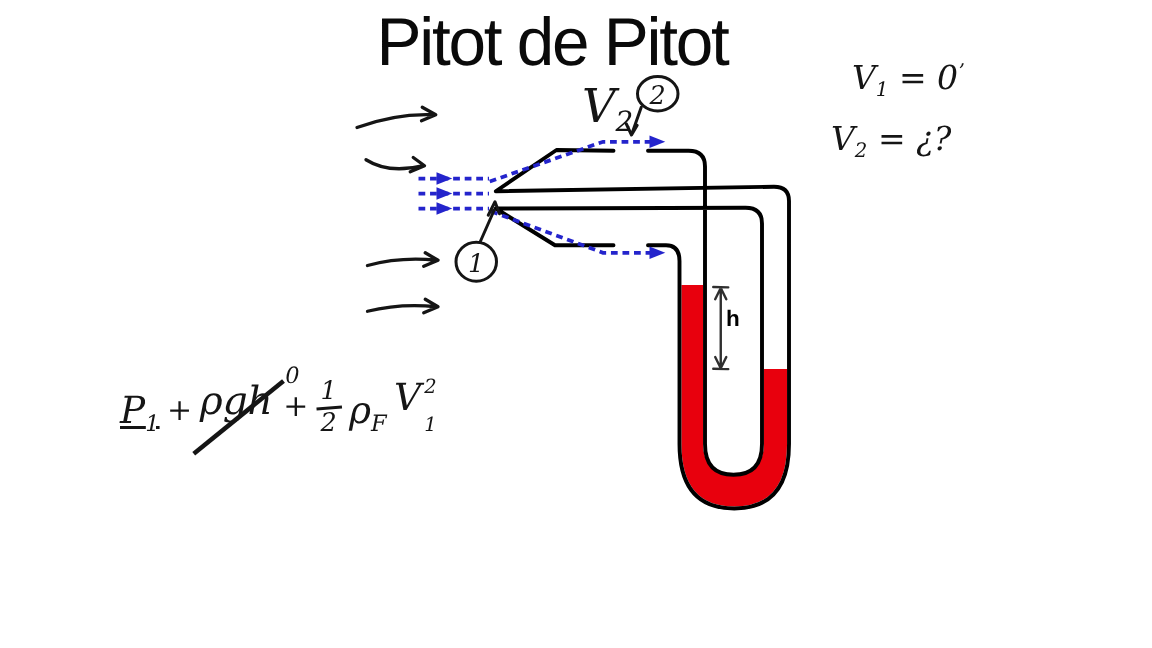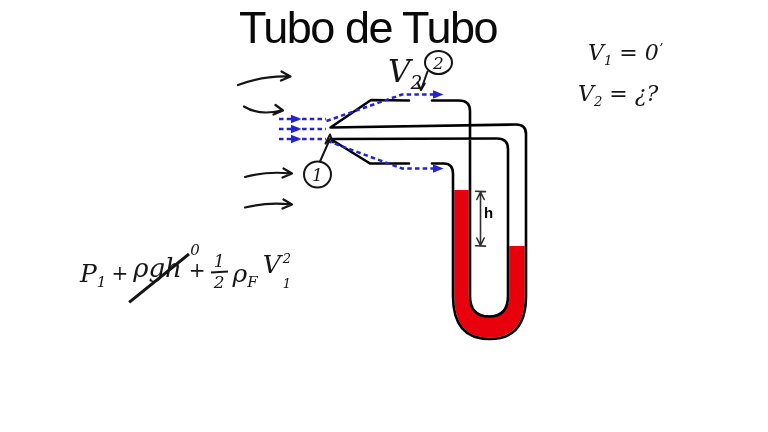--- a/index.html
+++ b/index.html
@@ -14,32 +14,32 @@
     font-family:"Liberation Sans", sans-serif;
   }
   svg#diagram-canvas { position:absolute; left:0; top:0; }
   .hand {
     font-family:"DejaVu Serif", serif; font-style:italic; color:#151515;
     white-space:nowrap; line-height:1;
   }
   .hand sub { font-size:0.6em; vertical-align:-0.35em; font-style:italic; }
   .hand sup { font-size:0.6em; vertical-align:0.55em; font-style:italic; }
   #v2-point-label { left:388px; top:56px; font-size:31px; }
-  #v1-equation   { left:588px; top:42px; font-size:22px; }
-  #v2-equation   { left:578px; top:83px; font-size:22px; }
+  #v1-equation   { left:568px; top:42px; font-size:22px; }
+  #v2-equation   { left:554px; top:83px; font-size:22px; }
   #h-label { left:484px; top:204px; font-size:15px; font-weight:bold; color:#000;
              font-family:"Liberation Sans", sans-serif; }
   .circle-num {
     font-family:"DejaVu Serif", serif; font-style:italic; font-size:17px; fill:#151515;
     text-anchor:middle;
   }
   
   #equation { left:80px; top:243px; display:flex; align-items:flex-start; gap:5px;
               font-size:24px; }
-  #equation .m-p    { margin-top:18px; font-size:25px; }
+  #equation .m-p    { margin-top:18px; font-size:25px;text-decoration:underline; }
   #equation .m-pl1  { margin-top:20px; font-size:20px; }
   #equation .m-can  { margin-top:12px; font-size:26px; position:relative; padding-right:2px; }
   #equation .strike { position:absolute; left:-4px; top:46px; width:77px; height:2.5px;
                       background:#151515; transform:rotate(-39deg); transform-origin:0 50%; }
   #equation .zero   { position:absolute; left:57px; top:-12px; font-size:15px; }
   #equation .m-pl2  { margin-top:17px; font-size:20px; }
   #equation .frac   { margin-top:10px; display:inline-flex; flex-direction:column;
                       align-items:center; font-size:17px; }
   #equation .frac-bar { width:17px; height:2px; background:#151515; margin:1px 0;
                         transform:rotate(-4deg); }
@@ -48,21 +48,21 @@
   #equation .vstack { display:inline-flex; flex-direction:column; font-size:13px;
                       line-height:1; margin-left:2px; }
   #equation .vstack .vsup { margin-top:0; }
   #equation .vstack .vsub { margin-top:12px; }
 </style>
 </head>
 <body>
 
 <div>
 
-  <div class="abs" id="page-title">Tubo de Tubo</div>
+  <div class="abs" id="page-title">Pitot de Pitot</div>
 
   <svg id="diagram-canvas" width="768" height="432" viewBox="0 0 768 432">
 
     <path d="M454.3,190 L468.7,190 L468.7,296 Q468.7,315.4 489,315.4 Q509.3,315.4 509.3,296
              L509.3,246 L524.7,246 L524.7,296 Q524.7,337.7 489.5,337.7 Q454.3,337.7 454.3,296 Z" fill="#e8000d"></path>
 
     <g fill="none" stroke-width="2.6" stroke-linecap="round" stroke-linejoin="round" stroke="#000000">
       <path d="M432,100.5 L459,100.5 Q470,100.5 470,111 L470,296 Q470,316.5 489,316.5
                Q508,316.5 508,296 L508,149 Q508,138.5 497,138.5 L330.5,139 L370,163.5 L409,163.5"></path>
       <path d="M432,163.5 L444,163.5 Q453,163.5 453,174 L453,296 Q453,339 489.5,339

